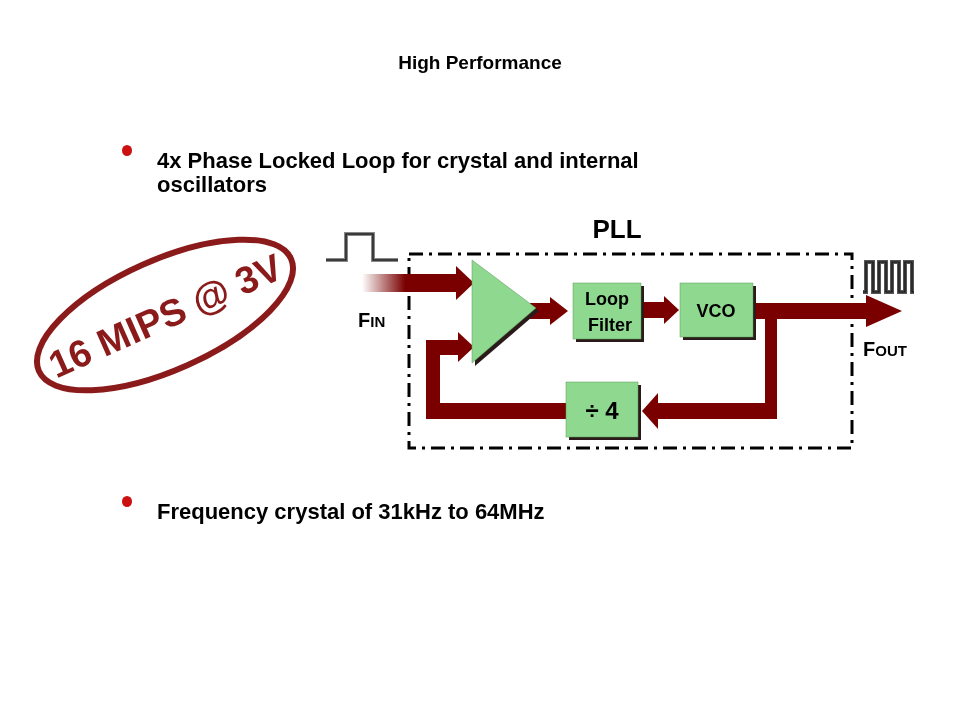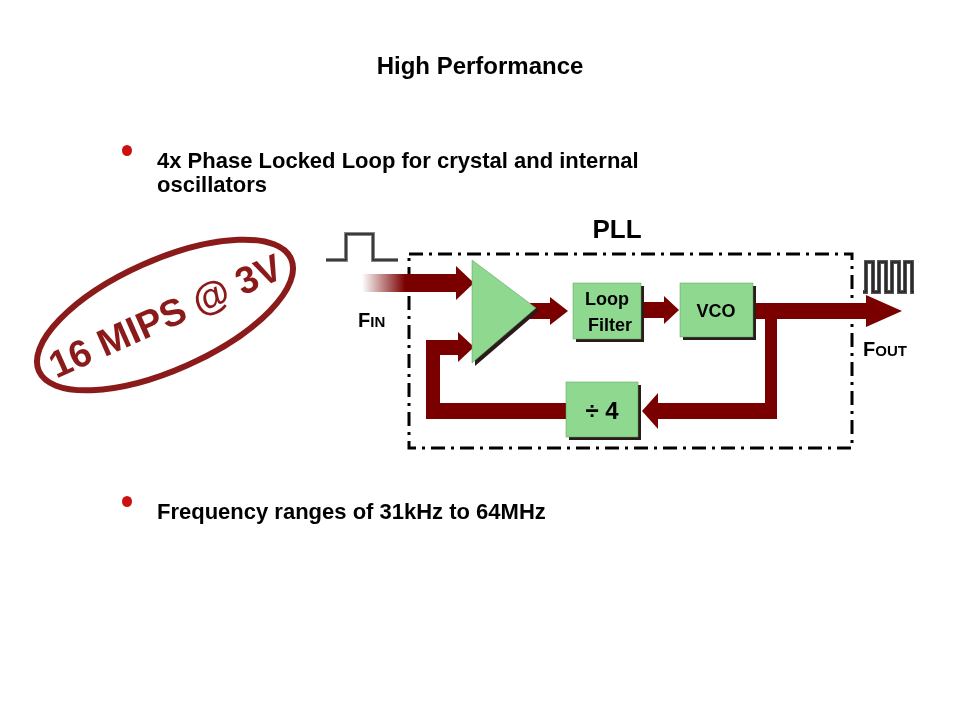--- a/index.html
+++ b/index.html
@@ -1,19 +1,19 @@
 <!DOCTYPE html>
 <html><head>
 <meta charset="utf-8">
 <style>
   html, body { margin: 0; padding: 0; background: #ffffff; }
   body { width: 960px; height: 720px; position: relative; overflow: hidden;
          font-family: "Liberation Sans", sans-serif; color: #000; }
   .title { position: absolute; left: 0; width: 960px; top: 52px; text-align: center;
-           font-weight: bold; font-size: 24px; }
+           font-weight: bold; font-size: 19px; }
   .bullet { position: absolute; left: 120px; font-weight: bold; font-size: 22px; line-height: 24px; }
   .bullet .dot { position: absolute; left: 2px; top: 7px; width: 10px; height: 11px;
                  border-radius: 50%; background: #cc1111; }
   .bullet .txt { position: absolute; left: 37px; top: 11px; white-space: nowrap; }
   #b1 { top: 138px; }
   #b2 { top: 489px; }
   svg.diagram { position: absolute; left: 0; top: 0; }
   .lbl { font-family: "Liberation Sans", sans-serif; font-weight: bold; }
 </style>
 </head>
@@ -24,21 +24,21 @@
 <div class="bullet" id="b1">
   <span class="dot"></span>
   <span class="txt">
     <span>4x Phase Locked Loop for crystal and internal</span><br>
     <span>oscillators</span>
   </span>
 </div>
 
 <div class="bullet" id="b2">
   <span class="dot"></span>
-  <span class="txt">Frequency ranges of 31kHz to 64MHz</span>
+  <span class="txt">Frequency crystal of 31kHz to 64MHz</span>
 </div>
 
 <svg class="diagram" width="960" height="720" viewBox="0 0 960 720">
   <defs>
     <linearGradient id="finGrad" x1="0" x2="1" y1="0" y2="0">
       <stop offset="0" stop-color="#7a0000" stop-opacity="0"></stop>
       <stop offset="0.45" stop-color="#7a0000" stop-opacity="1"></stop>
       <stop offset="1" stop-color="#7a0000" stop-opacity="1"></stop>
     </linearGradient>
   </defs>

